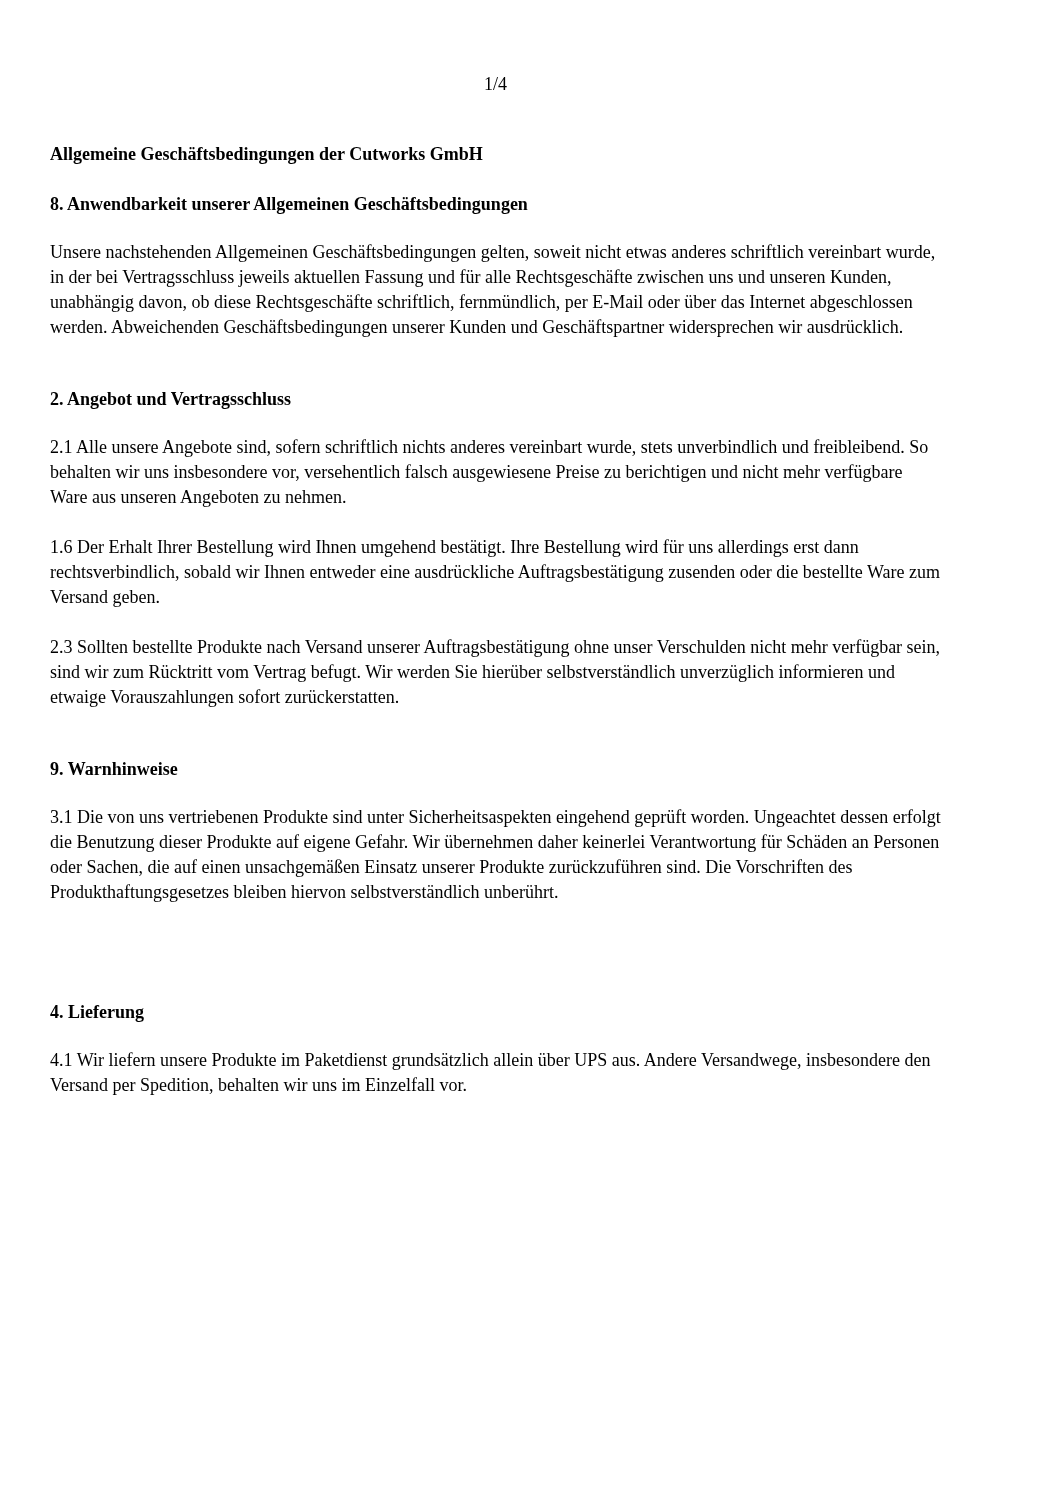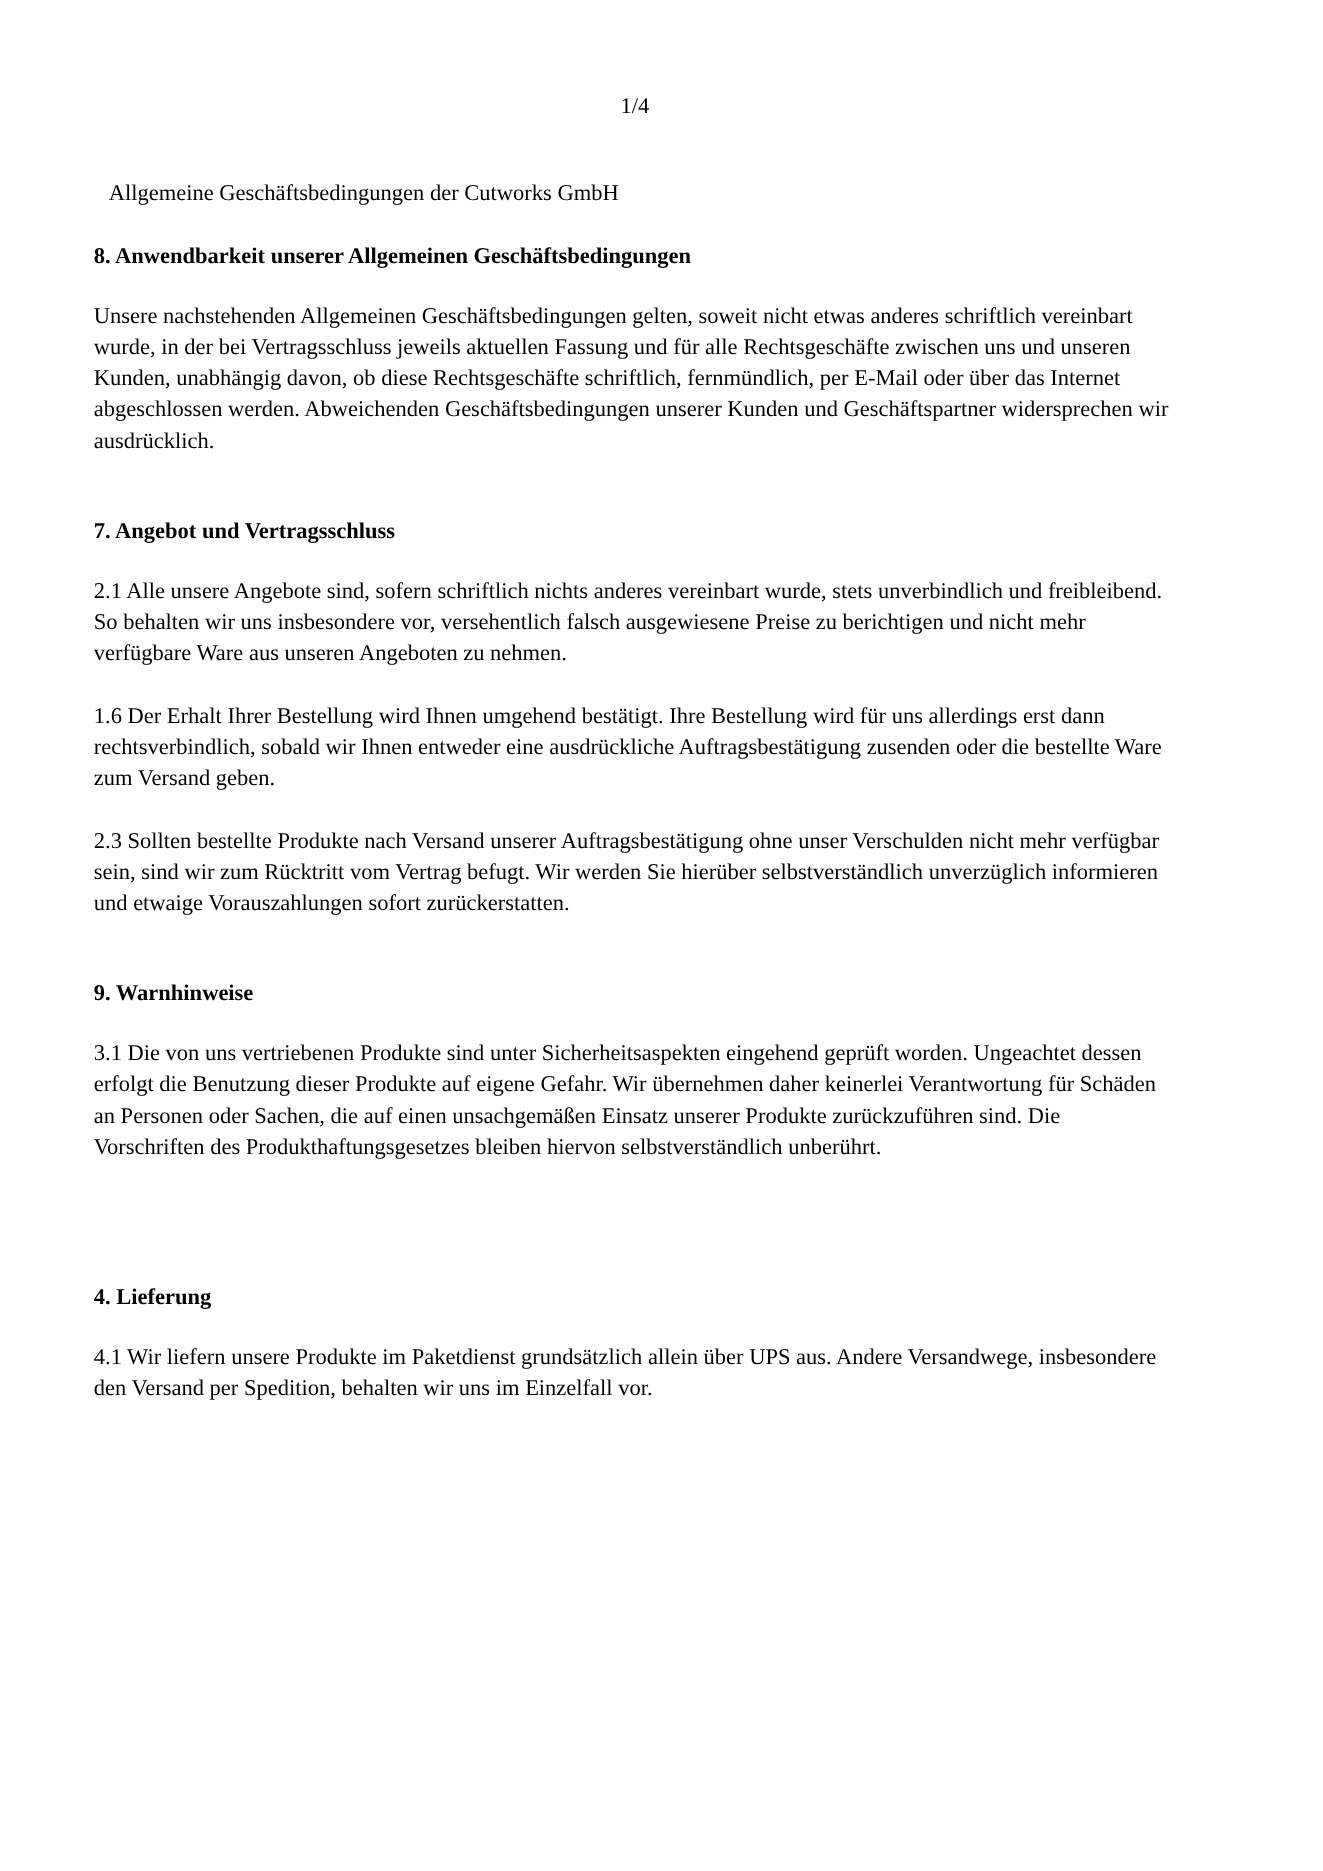--- a/index.html
+++ b/index.html
@@ -13,31 +13,31 @@
     color: #000000;
     font-family: "Liberation Serif", "DejaVu Serif", serif;
     font-size: 18px;
     line-height: 25px;
     overflow: hidden;
   }
   .page {
     box-sizing: border-box;
     width: 1058px;
     height: 1053px;
-    padding: 72px 117px 0 75px;
+    padding: 72px 117px 0 50px;
     background: #ffffff;
   }
   .page-number {
     text-align: center;
     margin: 0;
   }
   .doc-title {
     font-size: 18px;
-    font-weight: normal;
-    margin: 45px 0 0 12px;
+    font-weight: bold;
+    margin: 45px 0 0 0;
     line-height: 25px;
   }
   .section-heading {
     font-size: 18px;
     font-weight: bold;
     margin: 47px 0 23px 0;
     line-height: 25px;
   }
   .section-heading.first {
     margin-top: 25px;
@@ -58,21 +58,21 @@
   <div class="page-number">1/4</div>
 
   <h1 class="doc-title">Allgemeine Geschäftsbedingungen der Cutworks GmbH</h1>
 
   <section>
     <h2 class="section-heading first">8. Anwendbarkeit unserer Allgemeinen Geschäftsbedingungen</h2>
     <p class="para">Unsere nachstehenden Allgemeinen Geschäftsbedingungen gelten, soweit nicht etwas anderes schriftlich vereinbart wurde, in der bei Vertragsschluss jeweils aktuellen Fassung und für alle Rechtsgeschäfte zwischen uns und unseren Kunden, unabhängig davon, ob diese Rechtsgeschäfte schriftlich, fernmündlich, per E-Mail oder über das Internet abgeschlossen werden. Abweichenden Geschäftsbedingungen unserer Kunden und Geschäftspartner widersprechen wir ausdrücklich.</p>
   </section>
 
   <section>
-    <h2 class="section-heading">7. Angebot und Vertragsschluss</h2>
+    <h2 class="section-heading">2. Angebot und Vertragsschluss</h2>
     <p class="para">2.1 Alle unsere Angebote sind, sofern schriftlich nichts anderes vereinbart wurde, stets unverbindlich und freibleibend. So behalten wir uns insbesondere vor, versehentlich falsch ausgewiesene Preise zu berichtigen und nicht mehr verfügbare Ware aus unseren Angeboten zu nehmen.</p>
     <p class="para">1.6 Der Erhalt Ihrer Bestellung wird Ihnen umgehend bestätigt. Ihre Bestellung wird für uns allerdings erst dann rechtsverbindlich, sobald wir Ihnen entweder eine ausdrückliche Auftragsbestätigung zusenden oder die bestellte Ware zum Versand geben.</p>
     <p class="para">2.3 Sollten bestellte Produkte nach Versand unserer Auftragsbestätigung ohne unser Verschulden nicht mehr verfügbar sein, sind wir zum Rücktritt vom Vertrag befugt. Wir werden Sie hierüber selbstverständlich unverzüglich informieren und etwaige Vorauszahlungen sofort zurückerstatten.</p>
   </section>
 
   <section>
     <h2 class="section-heading">9. Warnhinweise</h2>
     <p class="para">3.1 Die von uns vertriebenen Produkte sind unter Sicherheitsaspekten eingehend geprüft worden. Ungeachtet dessen erfolgt die Benutzung dieser Produkte auf eigene Gefahr. Wir übernehmen daher keinerlei Verantwortung für Schäden an Personen oder Sachen, die auf einen unsachgemäßen Einsatz unserer Produkte zurückzuführen sind. Die Vorschriften des Produkthaftungsgesetzes bleiben hiervon selbstverständlich unberührt.</p>
   </section>
 

